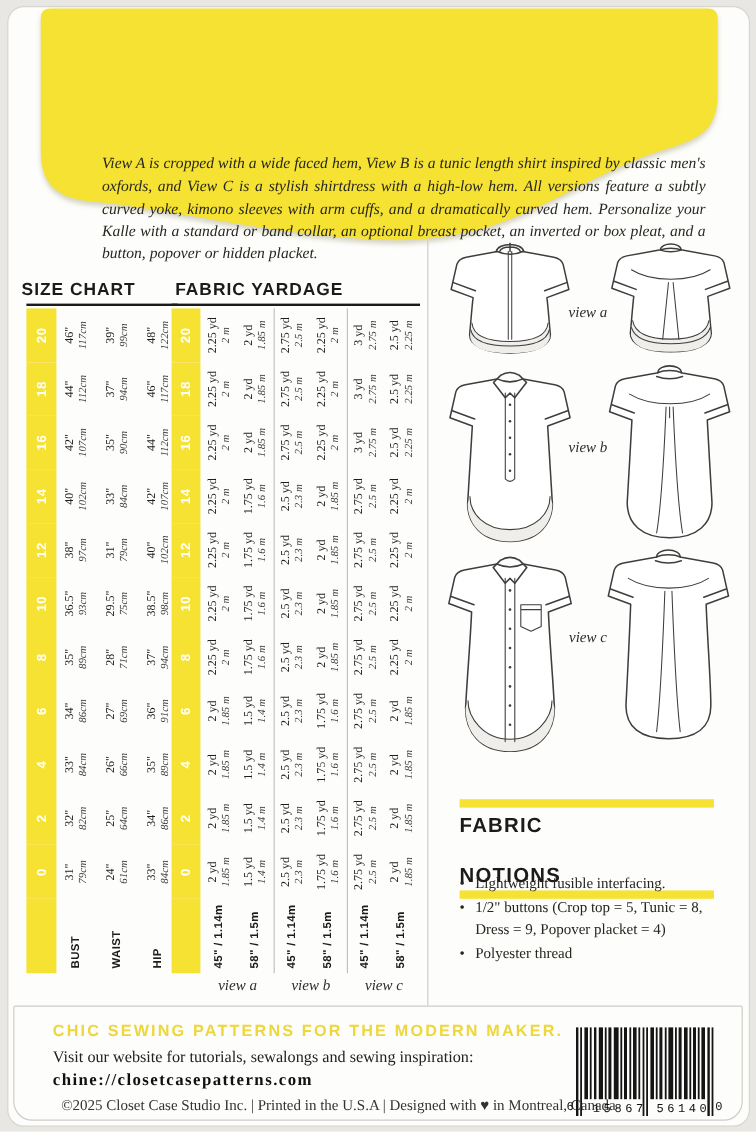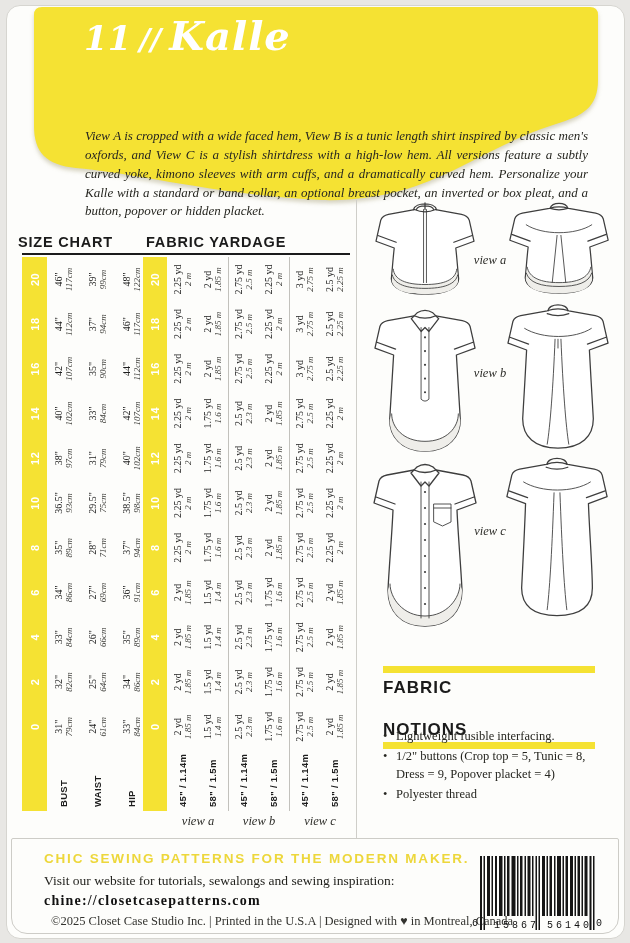--- a/index.html
+++ b/index.html
@@ -70,25 +70,20 @@
 </style>
 </head>
 <body>
 
 <div id="stage">
   <div id="page"></div>
 
   <svg id="blob-svg" viewBox="0 0 630 215">
     <path d="M42,7 L590,7 Q598,7 598,15 L598,80 C598,108 582,116 556,124 C506,139 462,170 416,186 C388,196 352,201 322,200 C232,197 128,172 76,168 C46,165 34,152 34,126 L34,15 Q34,7 42,7 Z"></path>
   </svg>
-  <div id="title">
-    <span class="num">11</span>
-    <span class="sep">//</span>
-    <span class="nam">Kalle</span>
-  </div>
   <p class="intro" id="intro2">View A is cropped with a wide faced hem, View B is a tunic length shirt inspired by classic men's oxfords, and View C is a stylish shirtdress with a high-low hem.  All versions feature a subtly curved yoke, kimono sleeves with arm cuffs, and a dramatically curved hem. Personalize your Kalle with a standard or band collar, an optional breast pocket, an inverted or box pleat, and a button, popover or hidden placket.</p>
 
   <div class="tbl-head" style="left:18px;top:234px;">SIZE CHART</div>
   <div class="tbl-head" style="left:146px;top:234px;">FABRIC YARDAGE</div>
   <div class="rule" style="left:22px;top:253px;width:126px;"></div>
   <div class="rule" style="left:143px;top:253px;width:207px;"></div>
 
   <div class="rot-wrap" style="left:22px;top:257px;width:126px;height:554px;">
     <div class="nat" id="size-nat">
         <div class="cell hdr"></div>

